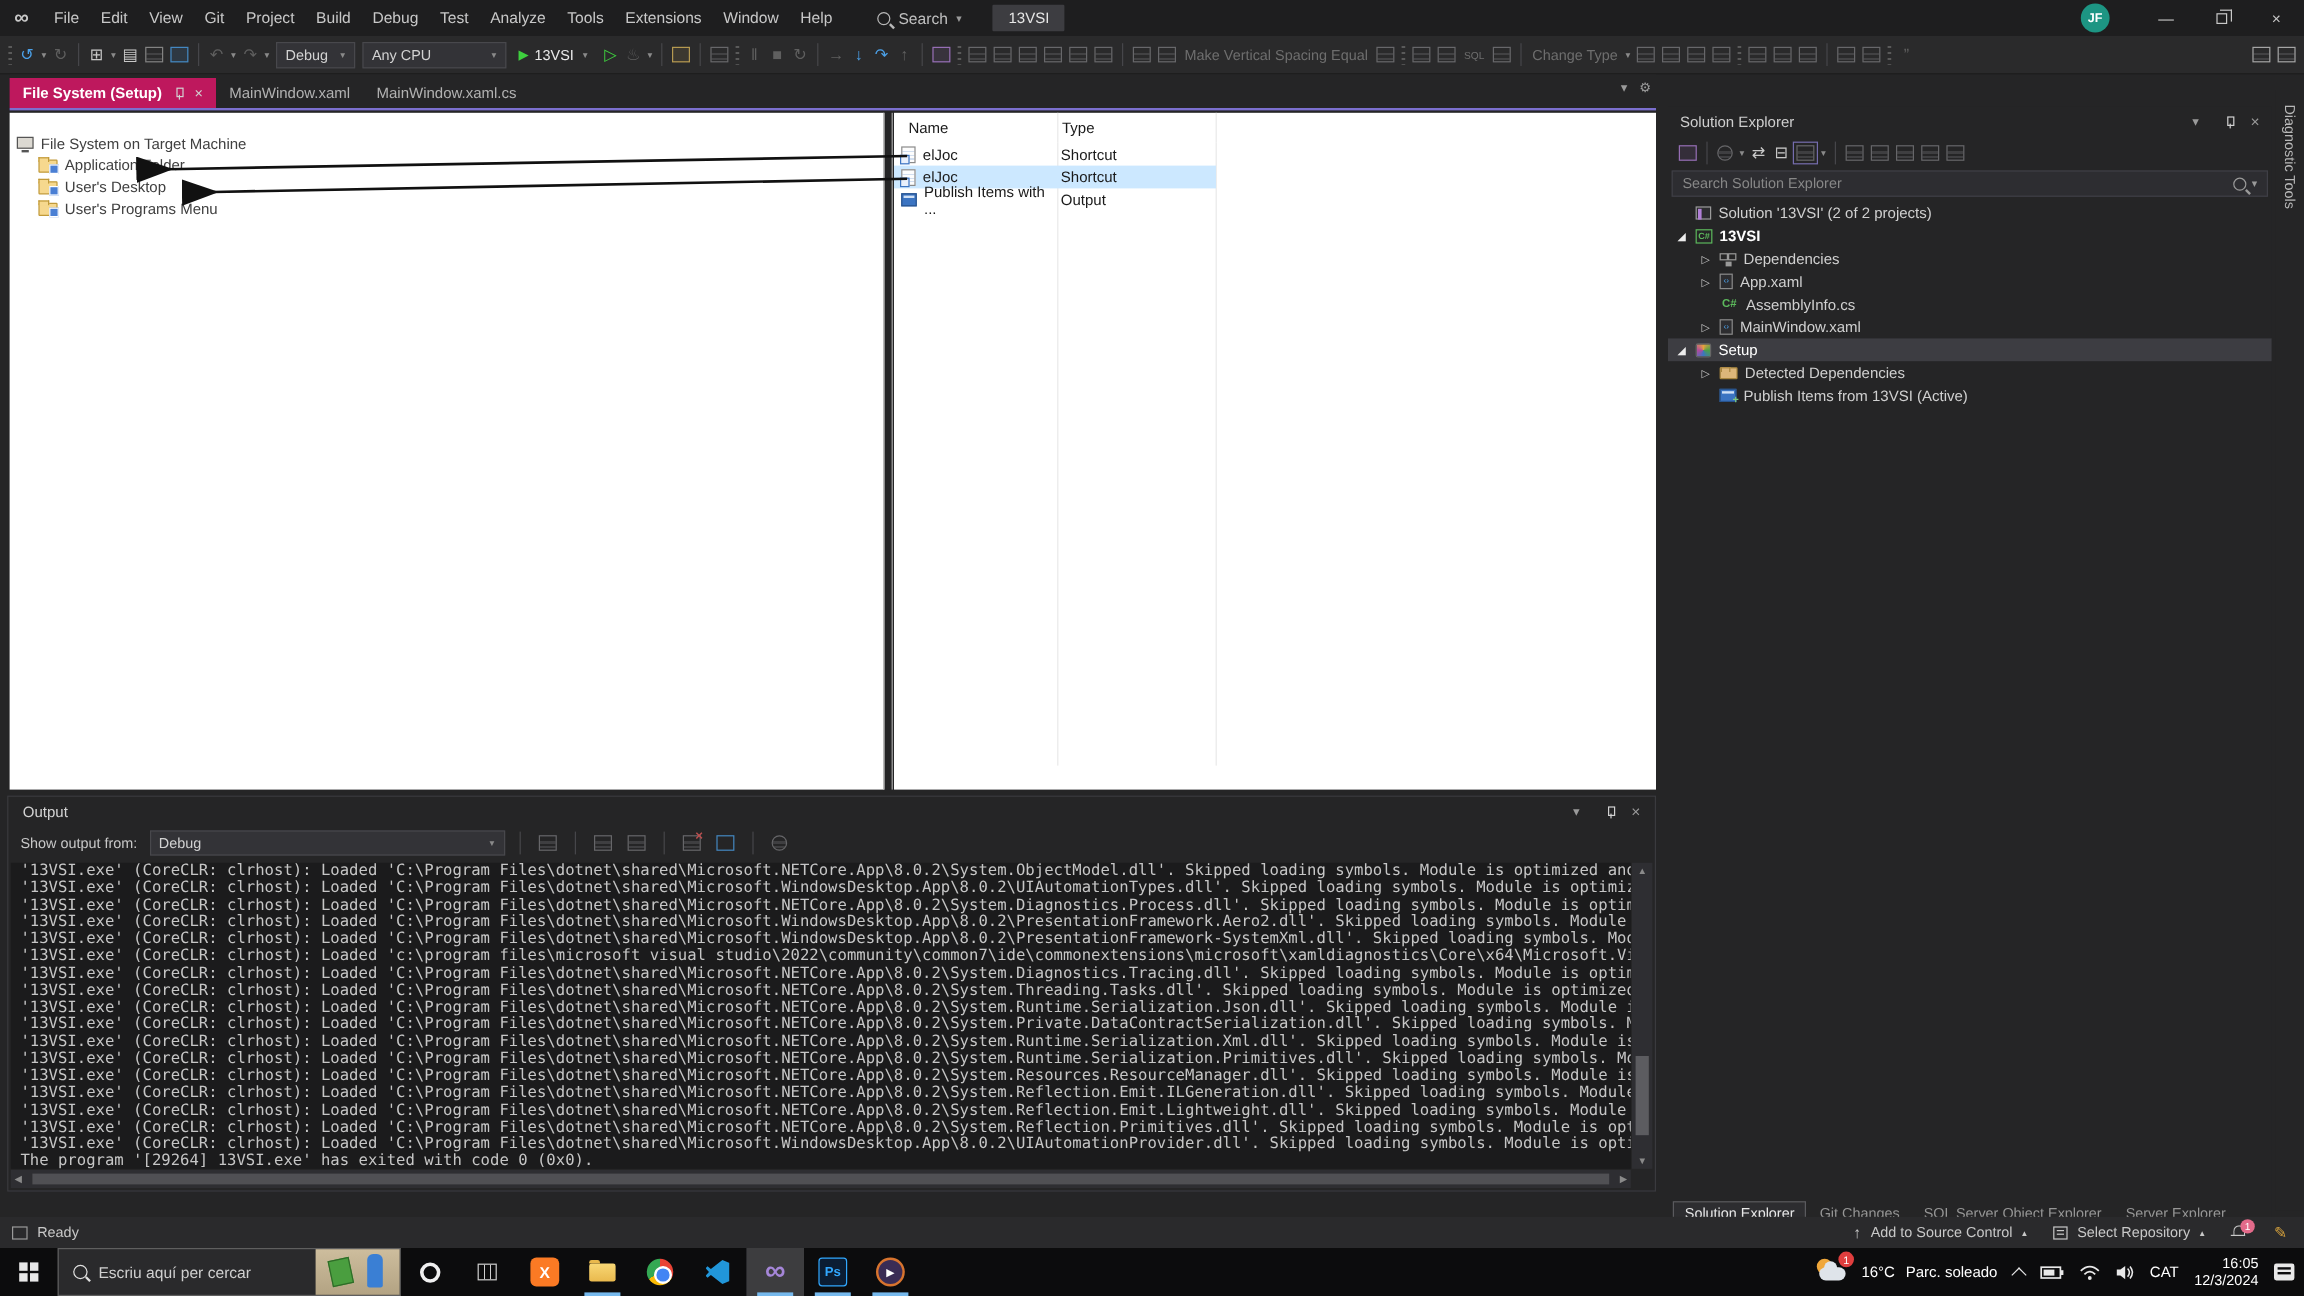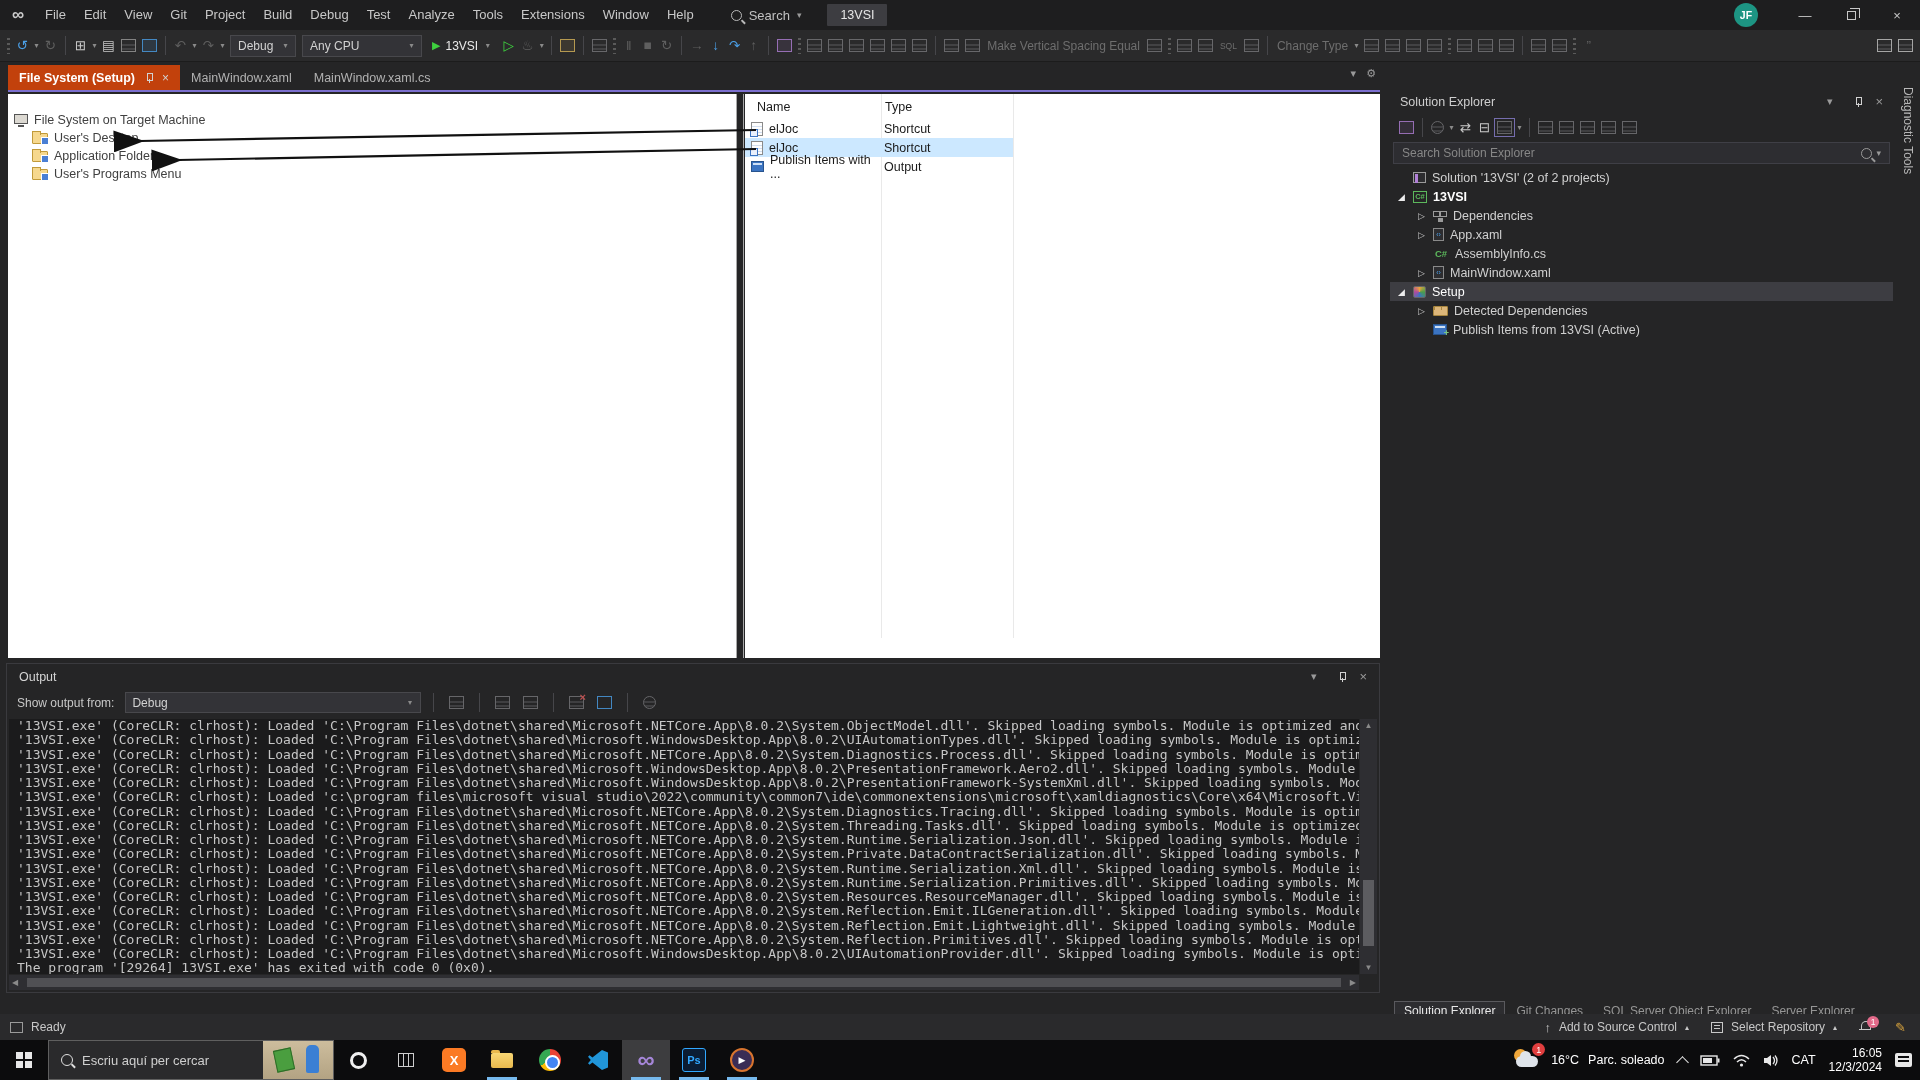--- a/index.html
+++ b/index.html
@@ -38,21 +38,21 @@
   .tb-combo{height:22px;background:#333337;border:1px solid #48484c;display:inline-flex;align-items:center;justify-content:space-between;padding:0 5px 0 7px;color:#d2d2d2;margin:0 3px;flex:none}
   .tb-run{display:inline-flex;align-items:center;gap:5px;padding:0 7px;color:#eaeaea;flex:none}
   .run-play{color:#3ecf3e;font-size:11px}
   .tb-label{color:#6e6e6e;margin:0 4px;white-space:nowrap;flex:none}
   .tb-label.k-tiny{font-size:8.5px;letter-spacing:0}
   .tb-flex{flex:1}
 
   
   .tabstrip{position:absolute;left:8px;top:62px;width:1372px;height:30px;background:#252526;border-bottom:2px solid #7b6fce;display:flex;align-items:flex-end}
   .tab{display:inline-flex;align-items:center;height:25px;padding:0 11px;color:#b2b2b2;font-size:12.5px;cursor:default}
-  .tab.active{background:#c2410c;color:#fff;font-weight:bold}
+  .tab.active{background:#be185d;color:#fff;font-weight:bold}
   .tab-pin{width:10px;height:10px;margin-left:9px;position:relative}
   .tab-pin::before{content:"";position:absolute;left:3px;top:0;width:4px;height:6px;border:1px solid #d2d2d2}
   .tab-pin::after{content:"";position:absolute;left:5px;top:6px;width:1px;height:4px;background:#d2d2d2}
   .tab-close{margin-left:8px;color:#d2d2d2;font-weight:normal;font-size:12px}
   .tabwell-controls{position:absolute;right:4px;top:5px;display:flex;gap:10px;color:#9a9a9a;font-size:11px}
 
   
   .editor-area{position:absolute;left:8px;top:94px;width:1372px;height:564px;background:#252526}
   .pane-left{position:absolute;left:0;top:0;width:729px;height:564px;background:#fff;border-right:1px solid #a8a8a8}
   .splitter{position:absolute;left:730px;top:0;width:6px;height:564px;background:#252526;border-right:1px solid #a8a8a8}
@@ -327,25 +327,25 @@
 
   <div class="editor-area">
     <div class="pane-left">
       <div class="etree" id="etree">
           <div class="etree-row" style="padding-left: 6px;">
             <span class="pc-icon"></span>
             <span>File System on Target Machine</span>
           </div>
           <div class="etree-row" style="padding-left: 24px;">
             <span class="fold-icon"></span>
-            <span>User's Desktop</span>
+            <span>Application Folder</span>
           </div>
           <div class="etree-row" style="padding-left: 24px;">
             <span class="fold-icon"></span>
-            <span>Application Folder</span>
+            <span>User's Desktop</span>
           </div>
           <div class="etree-row" style="padding-left: 24px;">
             <span class="fold-icon"></span>
             <span>User's Programs Menu</span>
           </div>
         </div>
     </div>
     <div class="splitter"></div>
     <div class="pane-mid">
       <div class="mlist-header">

